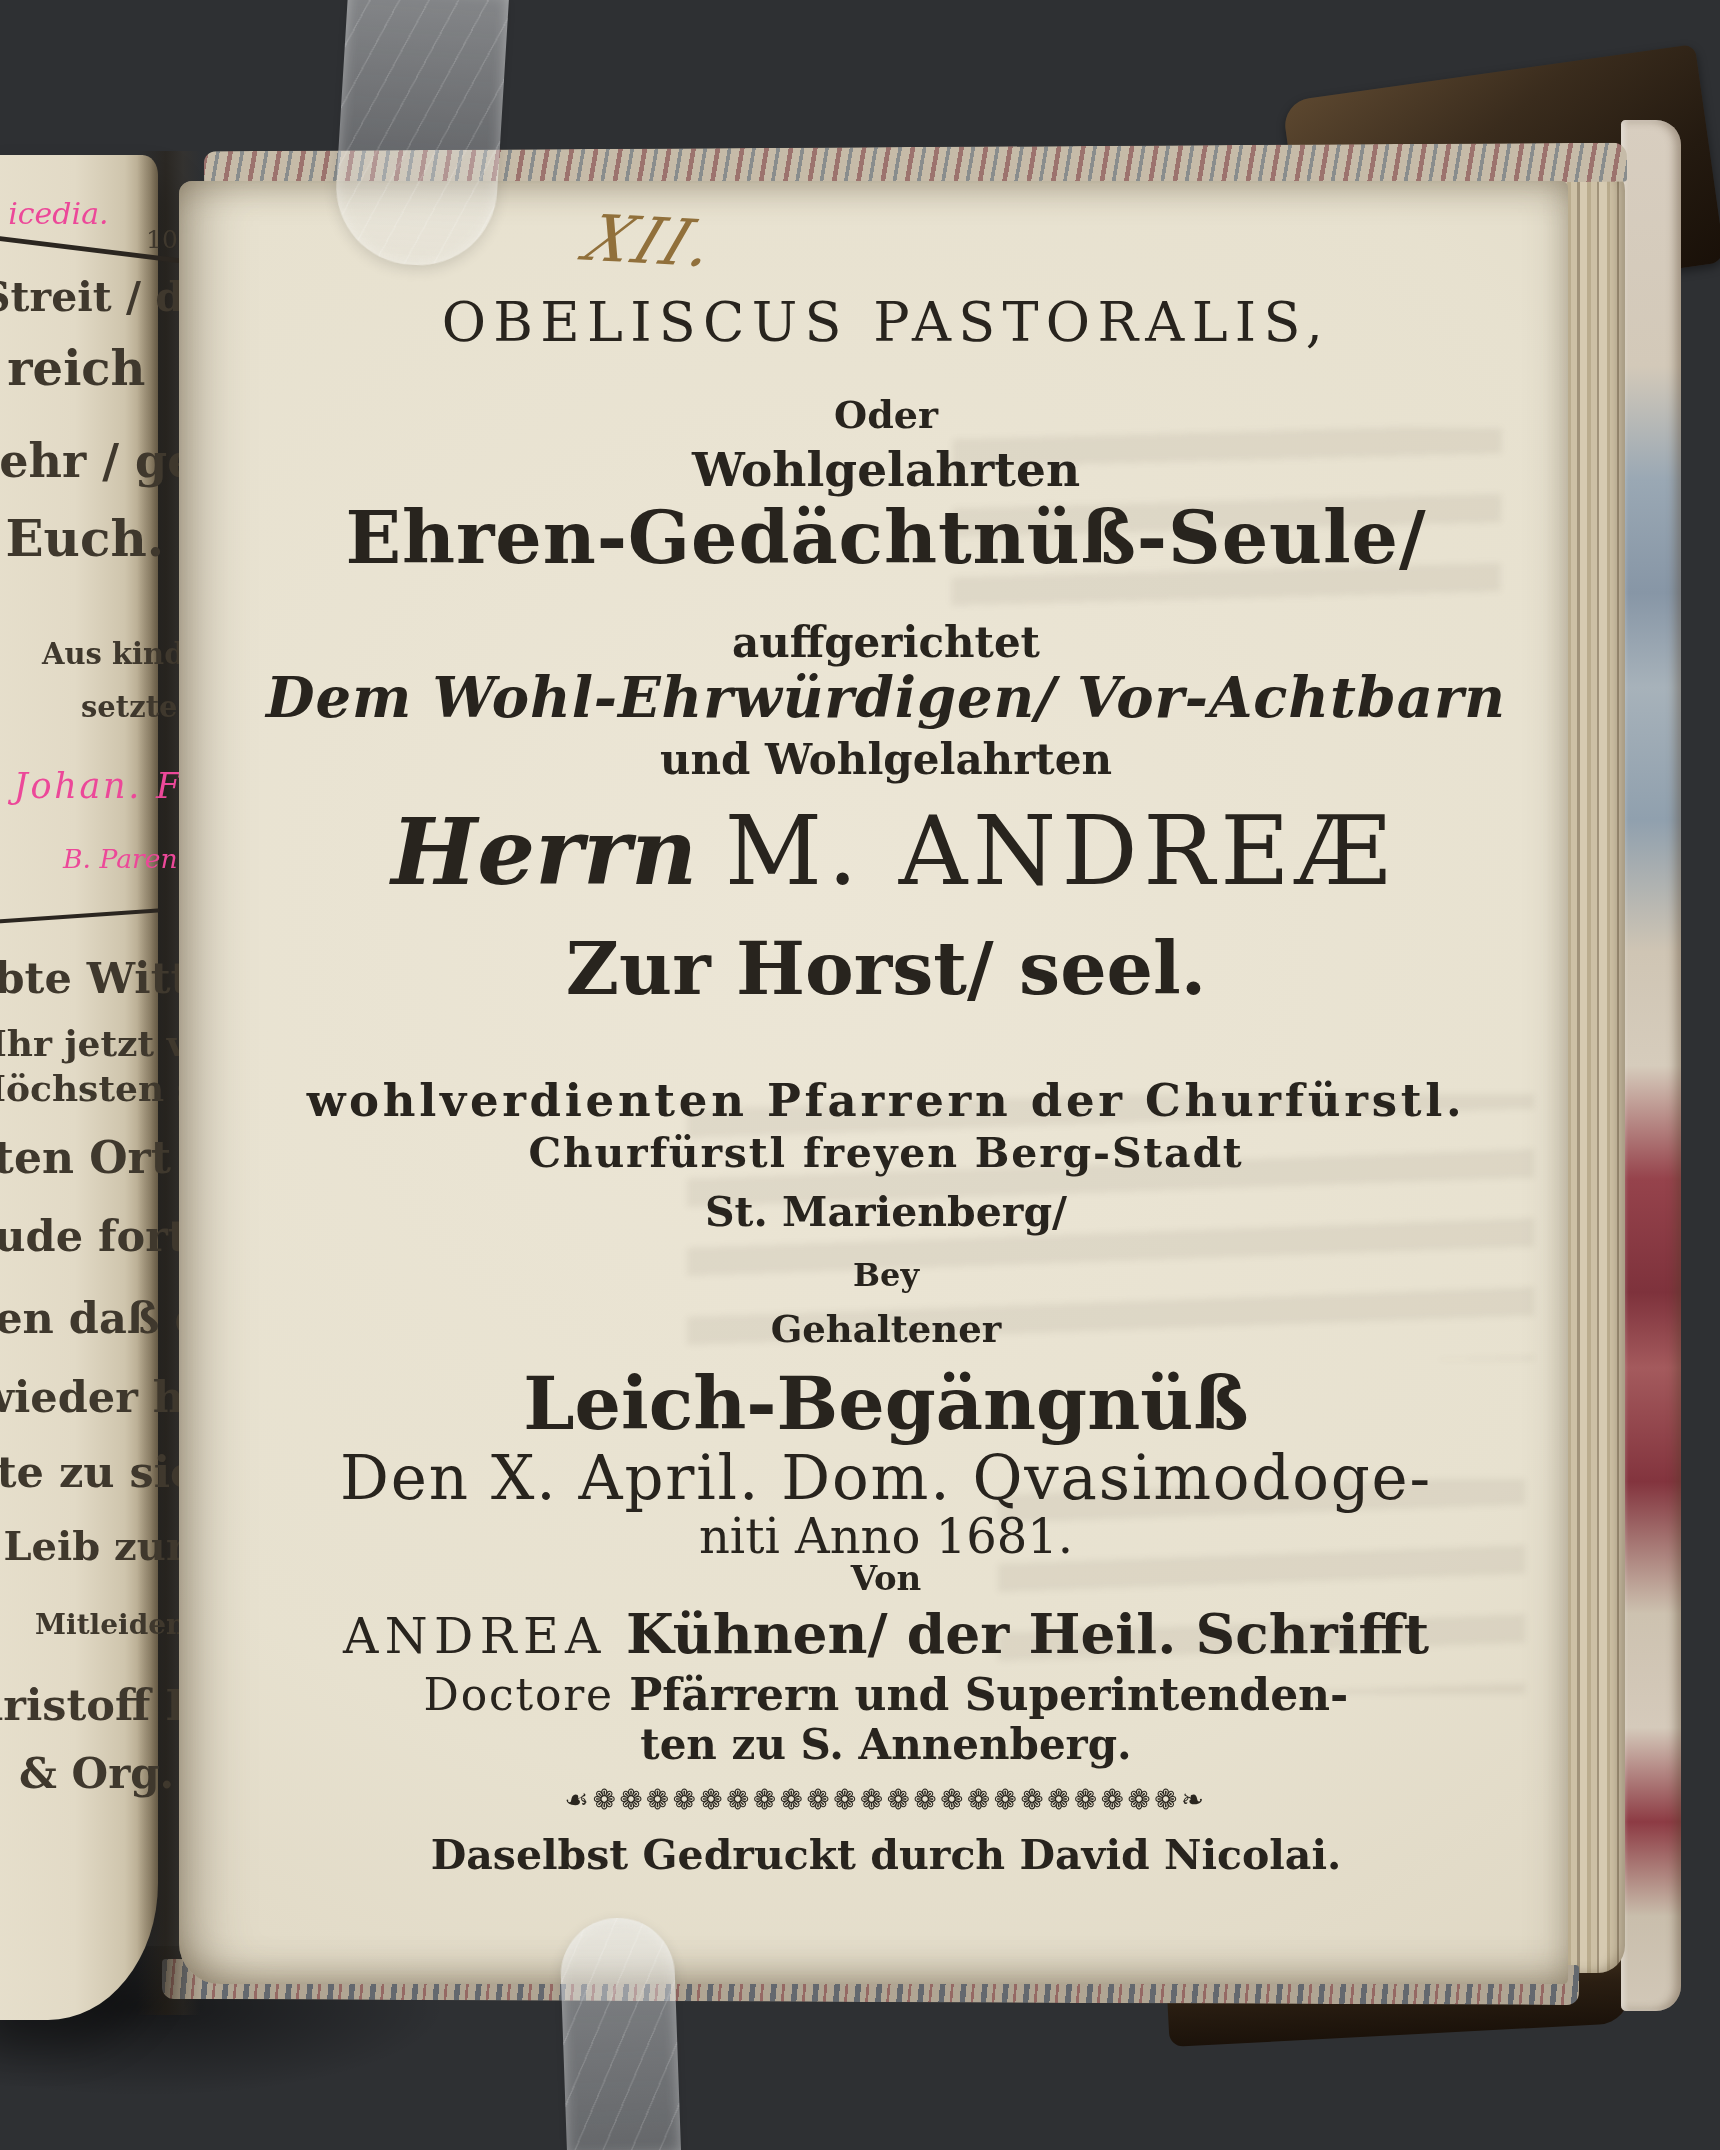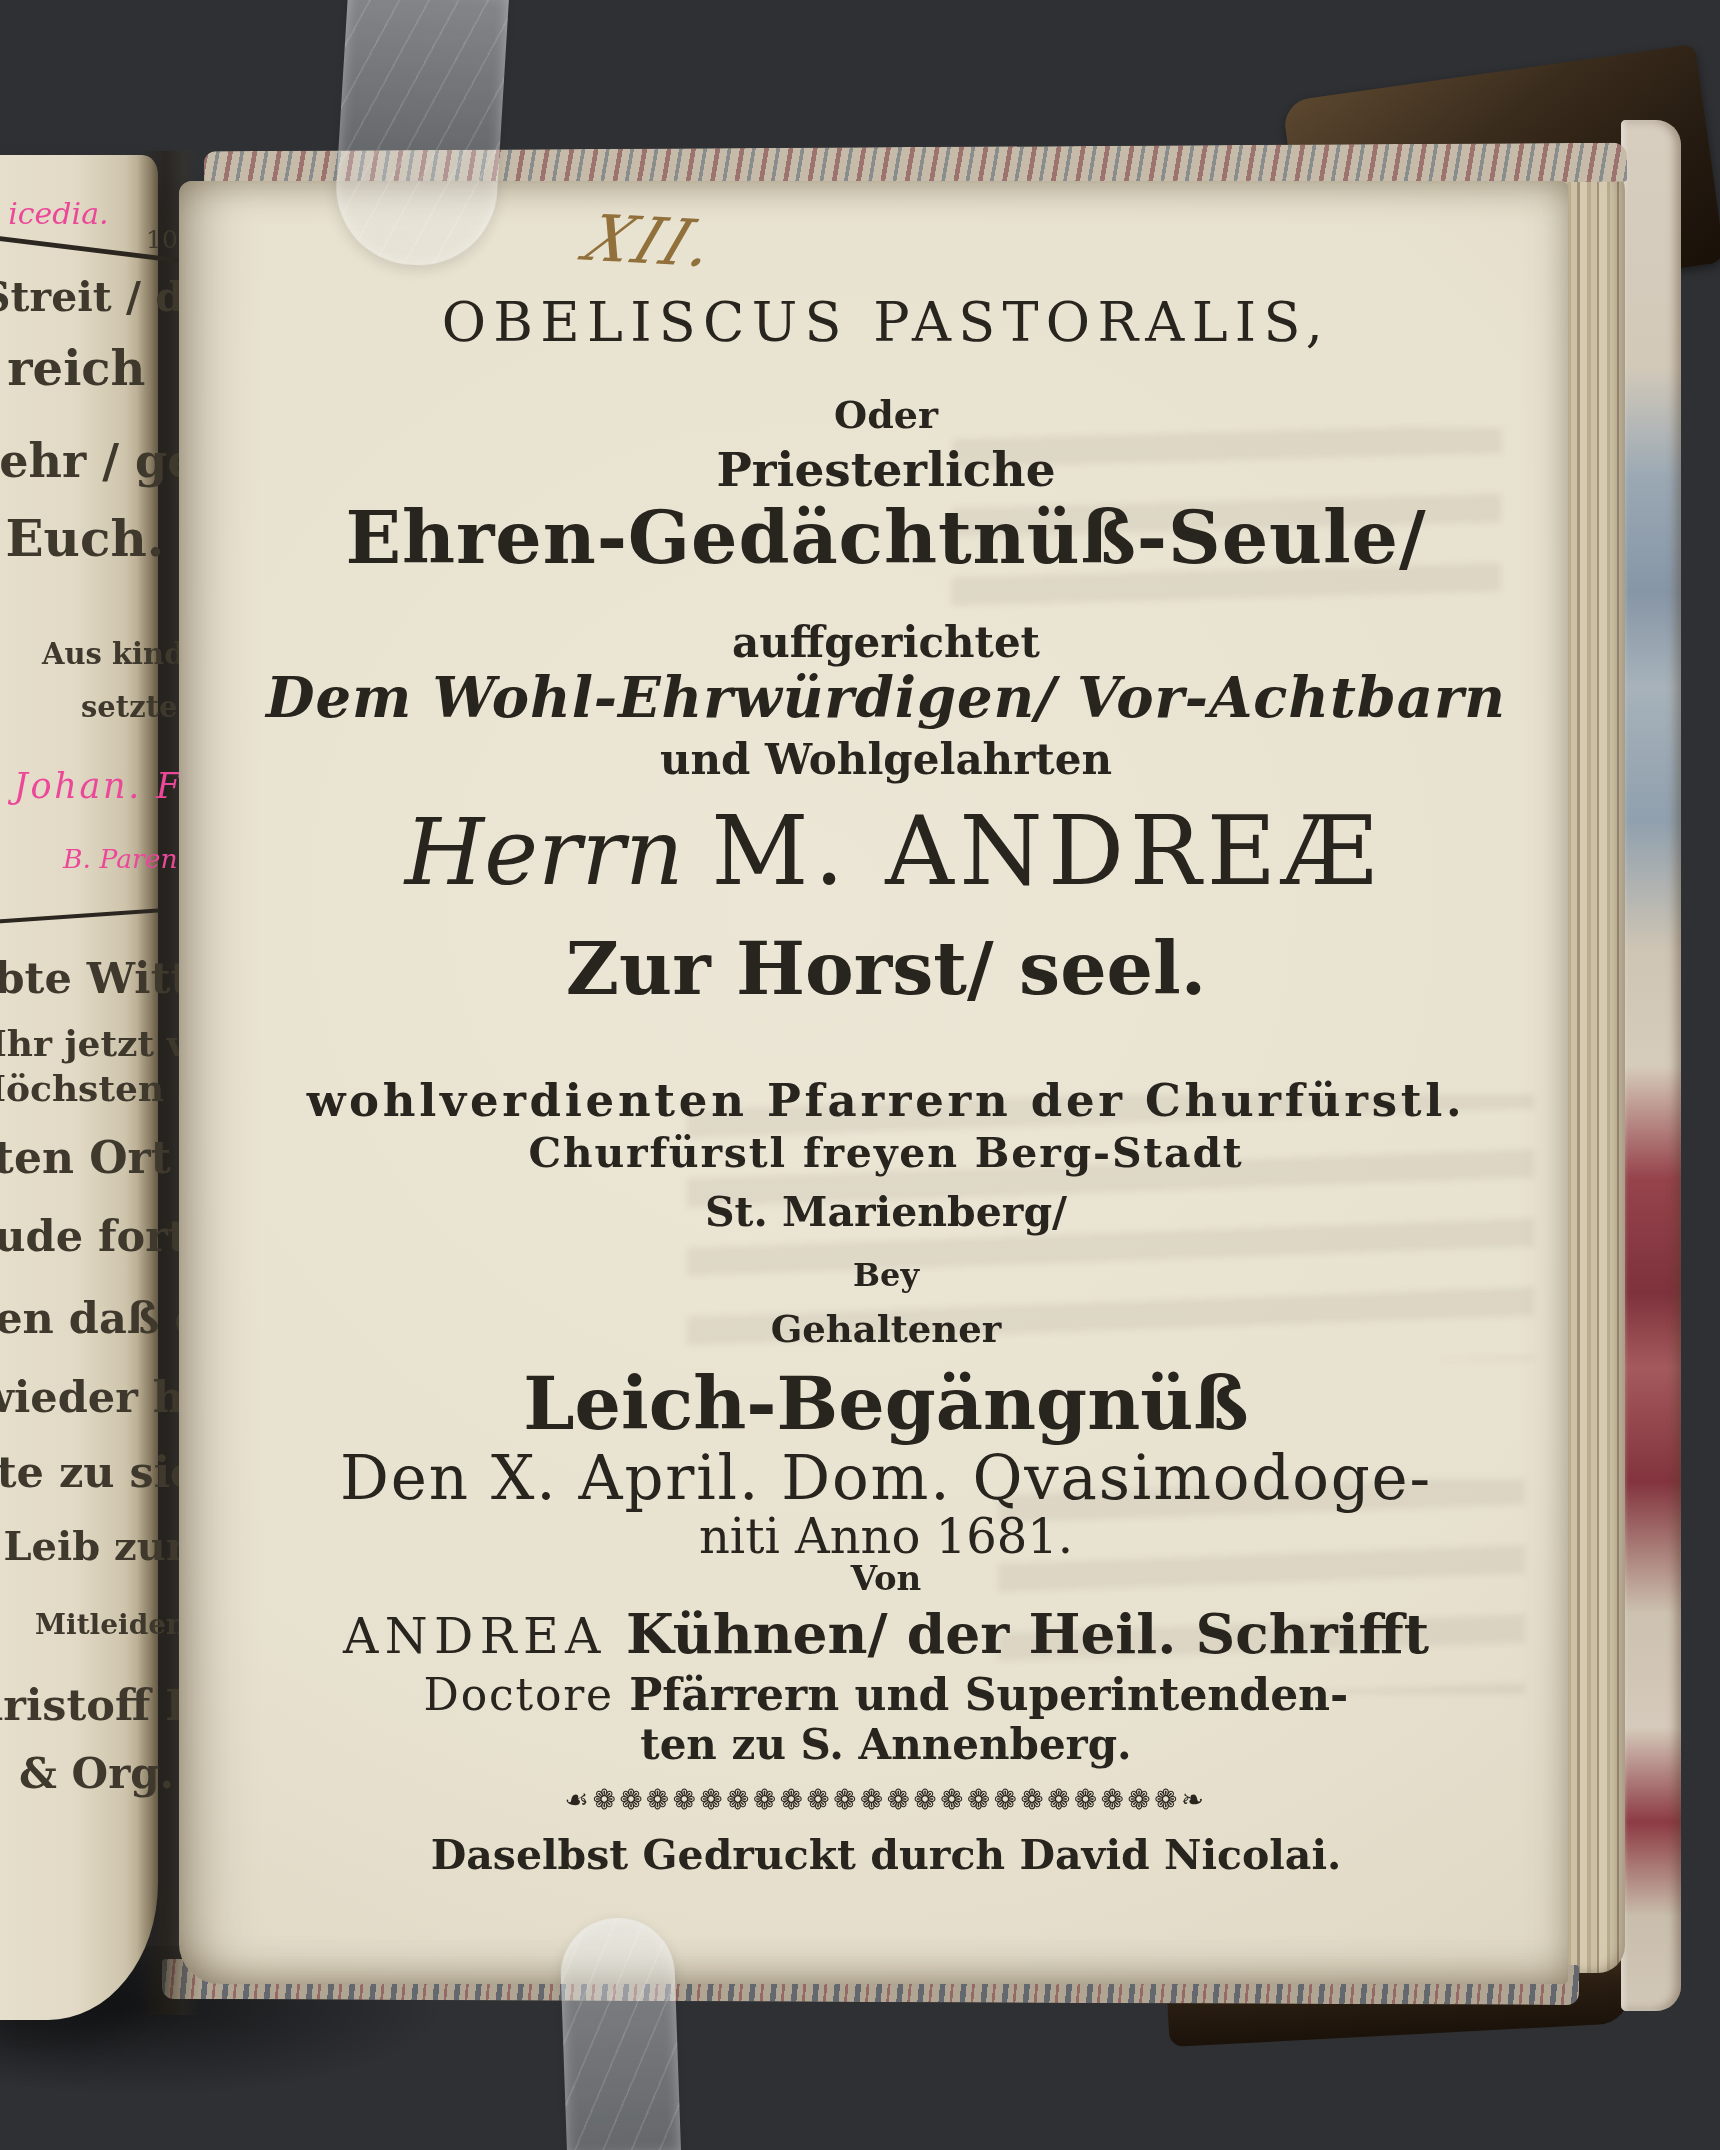--- a/index.html
+++ b/index.html
@@ -119,21 +119,21 @@
   .tl{position:absolute;left:197px;width:1378px;text-align:center;color:#28241e;white-space:nowrap;line-height:1.05;}
   .frak{font-weight:700;}
   #l-latin{top:295px;font-size:54px;letter-spacing:7.3px;}
   #l-oder{top:395px;font-size:38px;}
   #l-priest{top:445px;font-size:47px;}
   #l-ehren{top:499px;font-size:73px;letter-spacing:0.9px;}
   #l-auff{top:621px;font-size:42px;}
   #l-demwohl{top:668px;font-size:56px;letter-spacing:0.9px;font-style:italic;}
   #l-undwohl{top:738px;font-size:42px;}
   #l-herrn{top:802px;font-size:92px;}
-  #l-herrn .hw{font-weight:400;font-style:italic;font-size:91px;padding-right:27.5px;margin-left:15px;}
+  #l-herrn .hw{font-weight:700;font-style:italic;font-size:91px;padding-right:27.5px;margin-left:15px;}
   #l-herrn .nm{font-size:95px;letter-spacing:5.5px;}
   #l-zurhorst{top:930px;font-size:73px;}
   #l-wohlv{top:1077px;font-size:45px;letter-spacing:3.7px;}
   #l-saech{top:1132px;font-size:41px;letter-spacing:1.8px;}
   #l-marien{top:1191px;font-size:41px;}
   #l-bey{top:1259px;font-size:32px;}
   #l-gehalt{top:1310px;font-size:37px;}
   #l-leich{top:1365px;font-size:73px;}
   #l-denx{top:1446px;font-size:61px;letter-spacing:1.8px;}
   #l-niti{top:1511px;font-size:48px;}
@@ -202,21 +202,21 @@
 
 <div id="page"></div>
 <div id="g1" class="ghost"></div>
 <div id="g2" class="ghost"></div>
 <div id="g3" class="ghost"></div>
 
 <div id="hand">XII.</div>
 
 <div class="tl" id="l-latin">OBELISCUS PASTORALIS,</div>
 <div class="tl frak" id="l-oder">Oder</div>
-<div class="tl frak" id="l-priest">Priesterliche</div>
+<div class="tl frak" id="l-priest">Wohlgelahrten</div>
 <div class="tl frak" id="l-ehren">Ehren-Gedächtnüß-Seule/</div>
 <div class="tl frak" id="l-auff">auffgerichtet</div>
 <div class="tl frak" id="l-demwohl">Dem Wohl-Ehrwürdigen/ Vor-Achtbarn</div>
 <div class="tl frak" id="l-undwohl">und Wohlgelahrten</div>
 <div class="tl" id="l-herrn"><span class="hw">Herrn</span><span class="nm">M. ANDREÆ</span></div>
 <div class="tl frak" id="l-zurhorst">Zur Horst/ seel.</div>
 <div class="tl frak" id="l-wohlv">wohlverdienten Pfarrern der Churfürstl.</div>
 <div class="tl frak" id="l-saech">Churfürstl freyen Berg-Stadt</div>
 <div class="tl frak" id="l-marien">St. Marienberg/</div>
 <div class="tl frak" id="l-bey">Bey</div>

